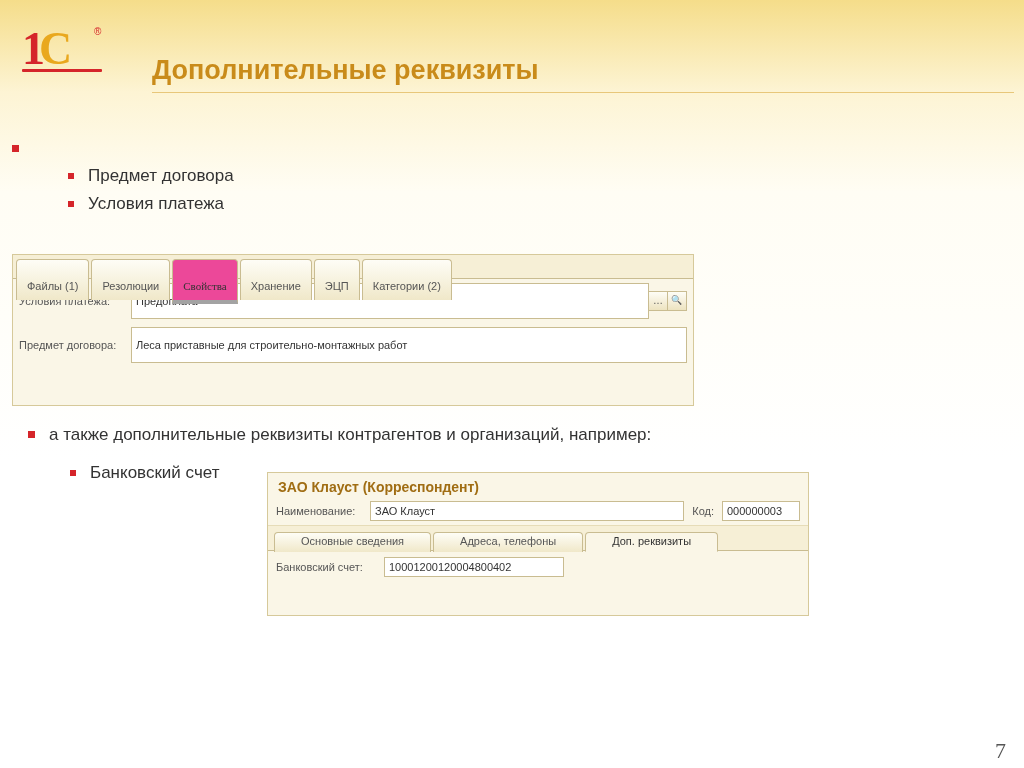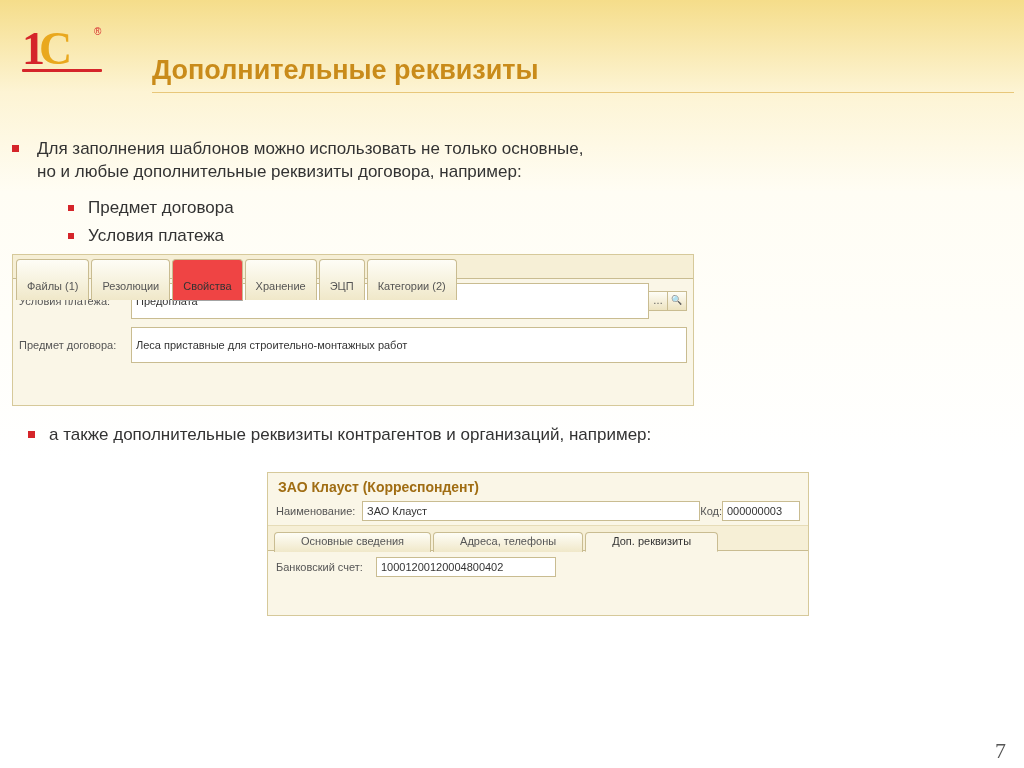--- a/index.html
+++ b/index.html
@@ -41,21 +41,21 @@
     font-size:11px;
   }
   .tabs1 { display:flex; padding:3px 3px 0 3px; border-bottom:1px solid #c9bc91; background:#f6efd6; height:24px;}
   .tab1 {
     border:1px solid #c9bc91; border-bottom:none;
     background: linear-gradient(#fefdf6,#f0e8c9);
     padding:20px 10px; margin-right:2px; border-radius:4px 4px 0 0;
     font-size:11px; color:#555; position:relative; top:1px;
     cursor:pointer;
   }
-  .tab1.active { background:#ef4444; border-bottom:1px solid #a3a3a3; color:#333; font-weight:normal;}
+  .tab1.active { background:#ec4899; border-bottom:4px solid #a3a3a3; color:#333; font-weight:normal;font-family:Liberation Serif, serif;}
   .prow { display:flex; align-items:center; padding:4px 6px; }
   .plabel { width:112px; color:#555; font-size:11px;}
   .pinput {
     flex:1; height:36px; border:1px solid #c9bc91; background:#fff;
     padding:0 4px; font-size:11px; color:#333;
   }
   .pbtn { width:20px; height:20px; border:1px solid #c9bc91; background:linear-gradient(#fefdf6,#ede3c0); margin-left:-1px; text-align:center; font-size:10px; line-height:18px; color:#555; cursor:pointer;}
   .pbtn.search::before { content:"🔍"; font-size:9px; position:relative; top:-1px;}
   .pbtn.dots::before { content:"…"; }
 
@@ -78,21 +78,21 @@
   }
   .ibtn {
     width:22px; height:22px; border:1px solid #c9bc91; border-radius:3px;
     background:linear-gradient(#fefdf6,#ede3c0); text-align:center; line-height:20px;
     font-size:11px; color:#5a7da8; cursor:pointer;
   }
   .linkbtn { font-size:11px; color:#555; padding:0 6px; cursor:pointer; }
   .spacer { flex:1; }
   .dropdown::after { content:" ▾"; font-size:8px; color:#888;}
   .help { width:20px; height:20px; border-radius:10px; border:1px solid #c9bc91; text-align:center; line-height:18px; font-size:11px; color:#8a6d1f; cursor:pointer; }
-  .row2 { display:flex; align-items:center; padding:2px 8px; gap:0;}
+  .row2 { display:flex; align-items:center; padding:2px 8px; gap:8px;}
   .lbl2 { font-size:11px; color:#555; }
   .inp2 { height:20px; border:1px solid #c9bc91; background:#fff; padding:0 4px; font-size:11px; color:#333;}
   .tabs2 { display:flex; padding:4px 6px 0 6px; border-top:1px solid #e6dcb8; border-bottom:1px solid #c9bc91; background:#f6efd6; height:26px; margin-top:2px;}
   .tab2 {
     border:1px solid #c9bc91; border-bottom:none;
     background: linear-gradient(#fefdf6,#f0e8c9);
     padding:2px 26px; margin-right:2px; border-radius:4px 4px 0 0;
     font-size:11px; color:#555; position:relative; top:2px; cursor:pointer;
   }
   .tab2.active { background:#faf6e7; border-bottom:1px solid #faf6e7; color:#333;}
@@ -107,24 +107,20 @@
   <span class="one">1</span><span class="c">C</span><span class="reg">®</span>
   <div class="underline"></div>
 </div>
 
 <div class="title">Дополнительные реквизиты</div>
 <div class="title-line"></div>
 
 <div class="content">
   <div class="bullet-row">
     <div class="sq"></div>
-    <div class="para1">
-      <div>Для заполнения шаблонов можно использовать не только основные,</div>
-      <div>но и любые дополнительные реквизиты договора, например:</div>
-    </div>
   </div>
   <div class="sub-list">
     <div class="sub-item">
       <div class="sq-small"></div>
       <div>Предмет договора</div>
     </div>
     <div class="sub-item">
       <div class="sq-small"></div>
       <div>Условия платежа</div>
     </div>
@@ -150,20 +146,26 @@
     <div class="plabel">Предмет договора:</div>
     <input class="pinput" value="Леса приставные для строительно-монтажных работ" style="">
   </div>
 </div>
 
 <div class="para2-wrap">
   <div class="bullet-row">
     <div class="sq"></div>
     <div class="para1">а также дополнительные реквизиты контрагентов и организаций, например:</div>
   </div>
+  <div class="sub-list2">
+    <div class="sub-item">
+      <div class="sq-small"></div>
+      <div>Банковский счет</div>
+    </div>
+  </div>
 </div>
 
 <div class="panel2">
   <div class="p2title">ЗАО Клауст (Корреспондент)</div>
   <div class="row2">
     <div class="lbl2" style="width:86px;">Наименование:</div>
     <input class="inp2" style="flex: 1 1 0%;" value="ЗАО Клауст">
     <div class="lbl2">Код:</div>
     <input class="inp2" style="width: 78px;" value="000000003">
   </div>

